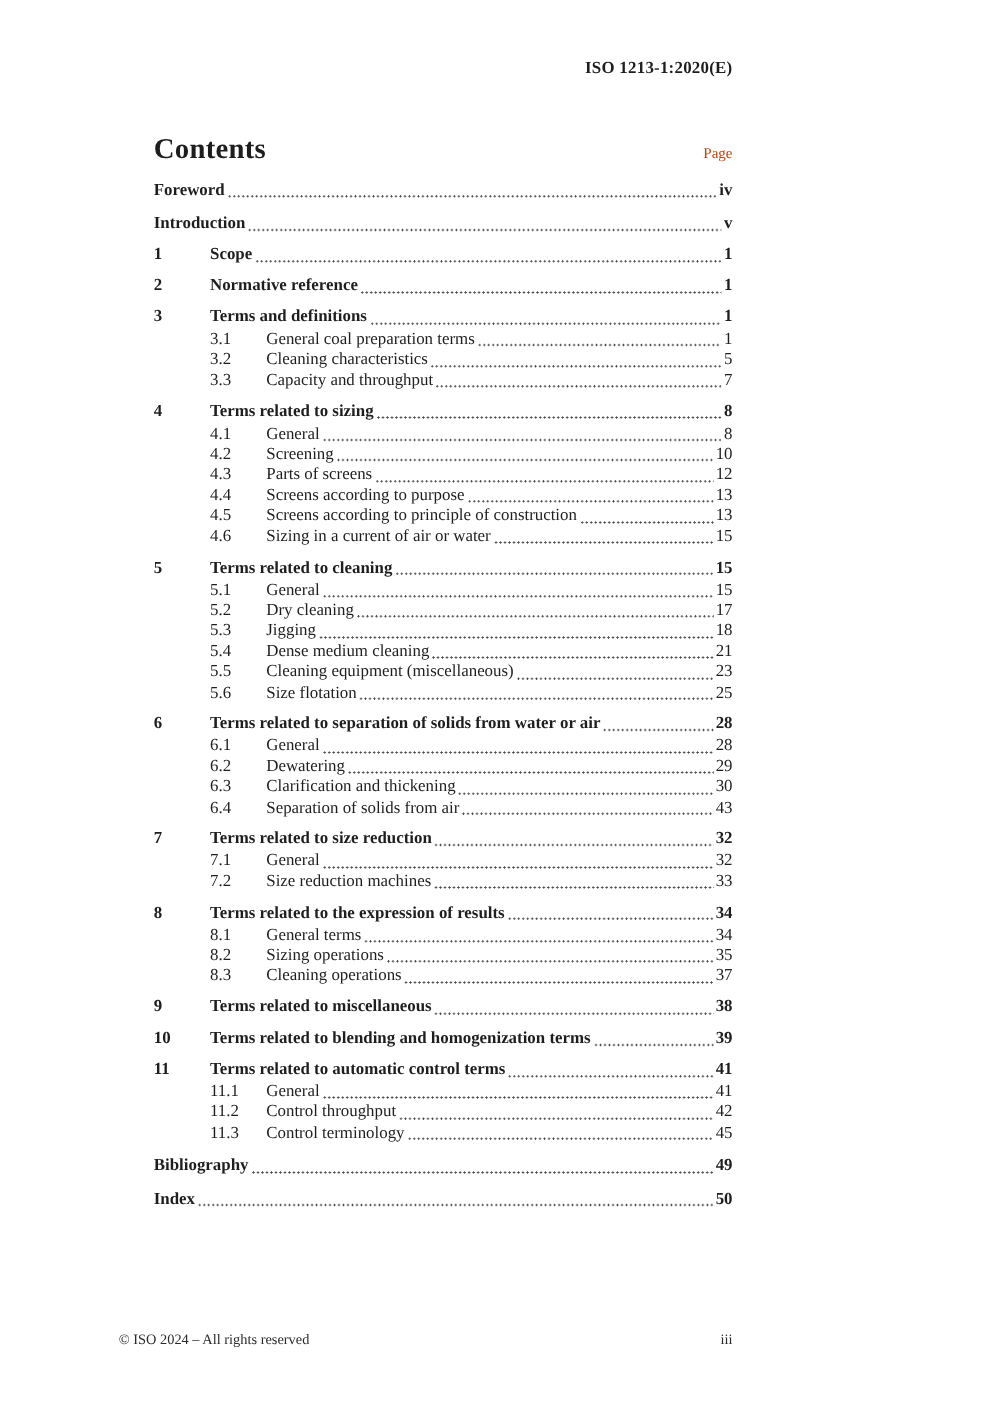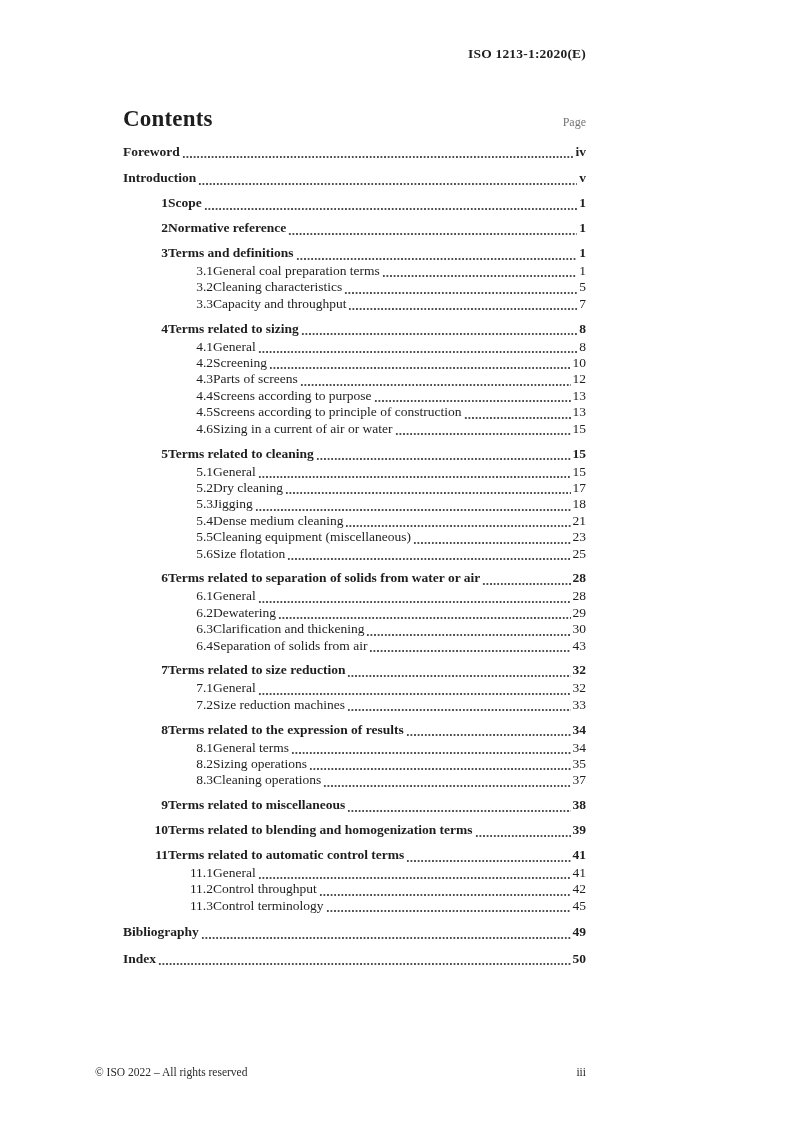--- a/index.html
+++ b/index.html
@@ -11,22 +11,22 @@
     color:#1e1e1e;
     overflow:hidden;
   }
   .doc-ref{
     position:absolute;top:46px;right:52px;
     font-size:13.5px;font-weight:bold;letter-spacing:.2px;
   }
   .content{position:absolute;left:95px;right:52px;top:106px;margin-left:28px;}
   .toc-header{display:flex;justify-content:space-between;align-items:flex-end;margin-bottom:8px;}
   .toc-title{font-size:23px;font-weight:bold;letter-spacing:.2px;}
-  .page-col-label{font-size:12px;color:#737373;padding-bottom:2px;}
-  .row{display:flex;align-items:baseline;line-height:16.4px;font-size:13.5px;cursor:pointer;text-align:right;}
+  .page-col-label{font-size:12px;color:#c2410c;padding-bottom:2px;}
+  .row{display:flex;align-items:baseline;line-height:16.4px;font-size:13.5px;cursor:pointer;}
   .row-front{margin-top:10px;font-weight:bold;}
   .row-front.first{margin-top:12px;}
   .row-section{margin-top:8.5px;font-weight:bold;}
   .row-sub{margin-top:0;font-weight:normal;}
   .row-sub.sub-first{margin-top:1.5px;}
   .num-col{flex:0 0 45px;}
   .row-sub .num-col-indent{flex:0 0 45px;}
   .row-sub .num-col{flex:0 0 45px;}
   .entry-label{white-space:nowrap;}
   .leader{
@@ -330,16 +330,16 @@
         </div>
         <div class="row row-front">
           <span class="entry-label">Index</span>
           <span class="leader"></span>
           <span class="entry-page">50</span>
         </div>
       </div>
   </div>
 
   <div class="footer">
-    <span>© ISO 2022 – All rights reserved</span>
+    <span>© ISO 2024 – All rights reserved</span>
     <span>iii</span>
   </div>
 </div>
 
 </body></html>

